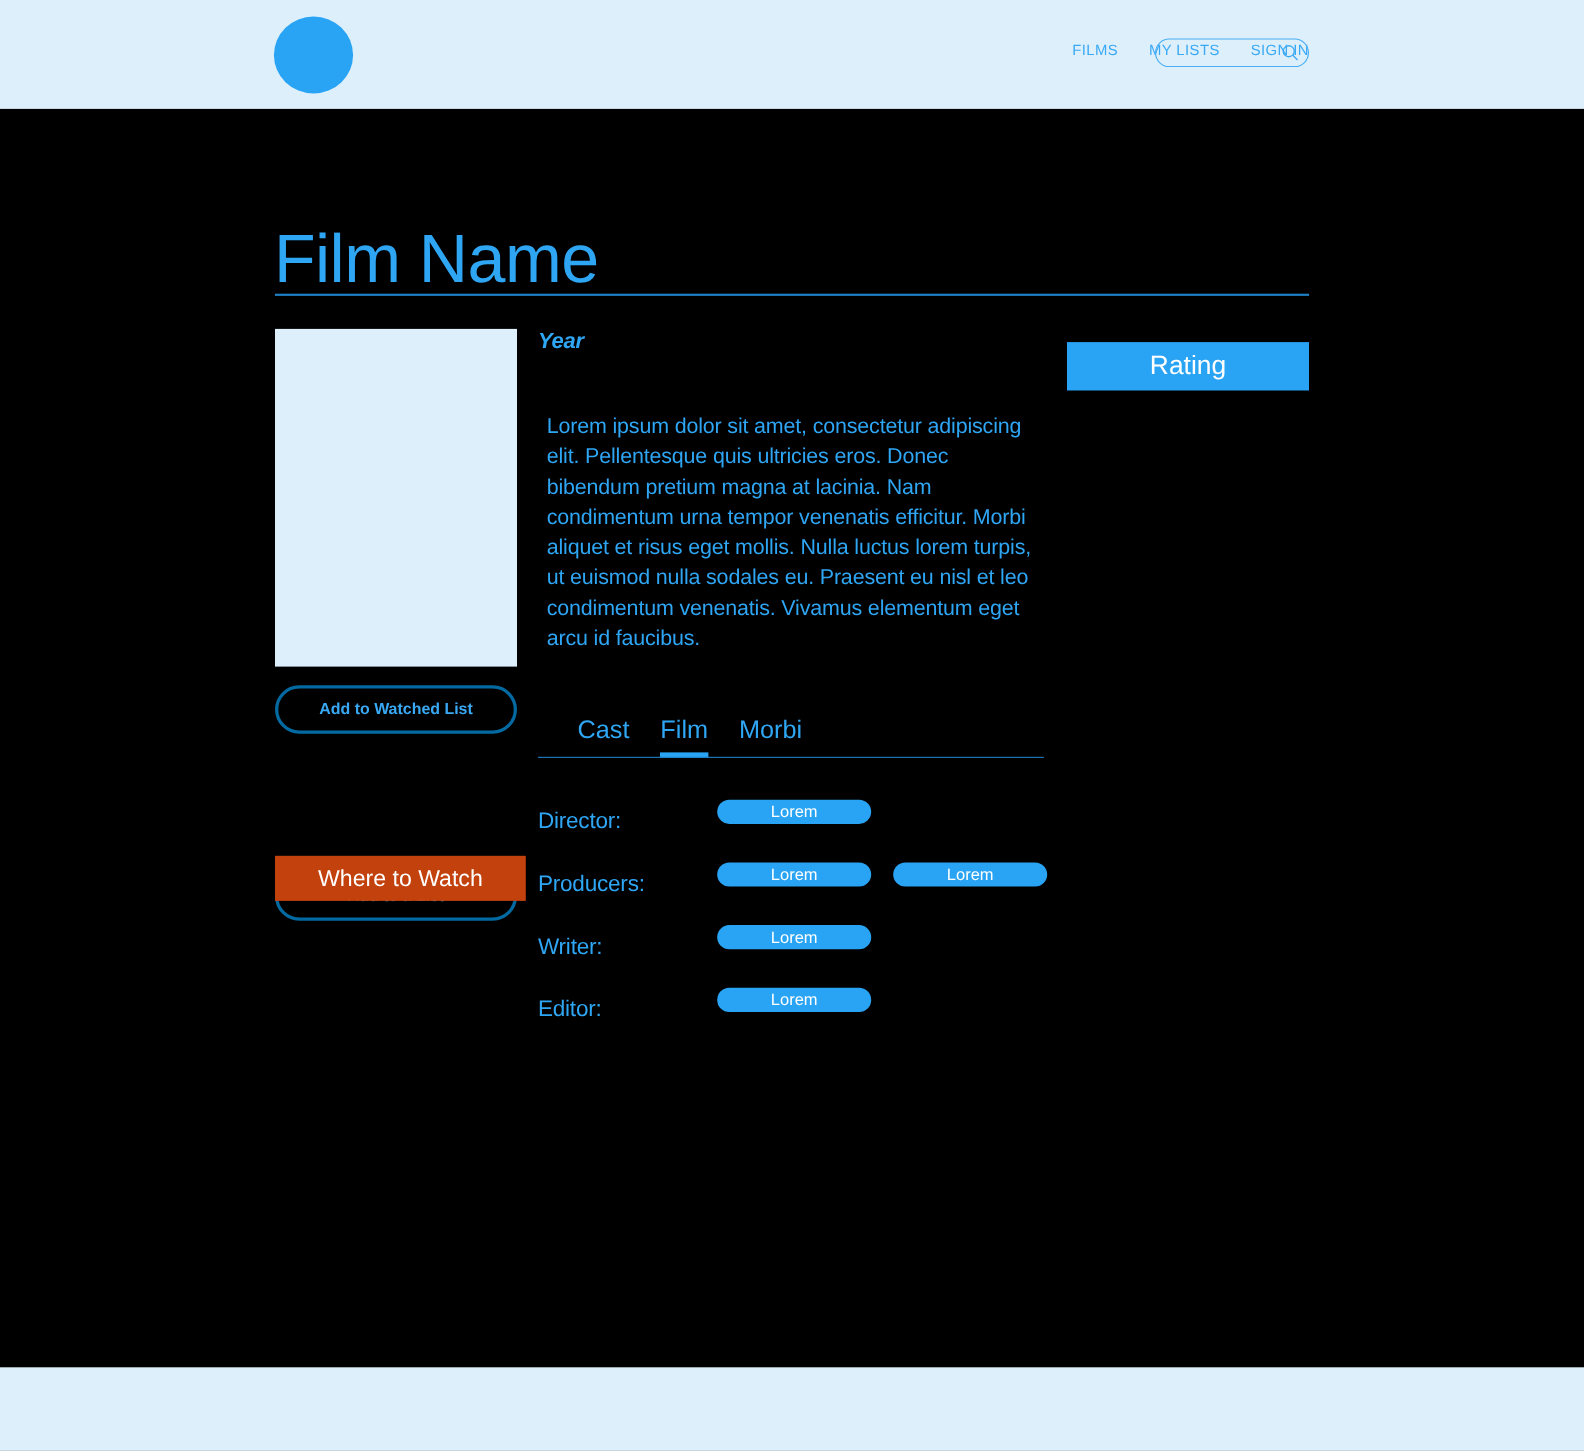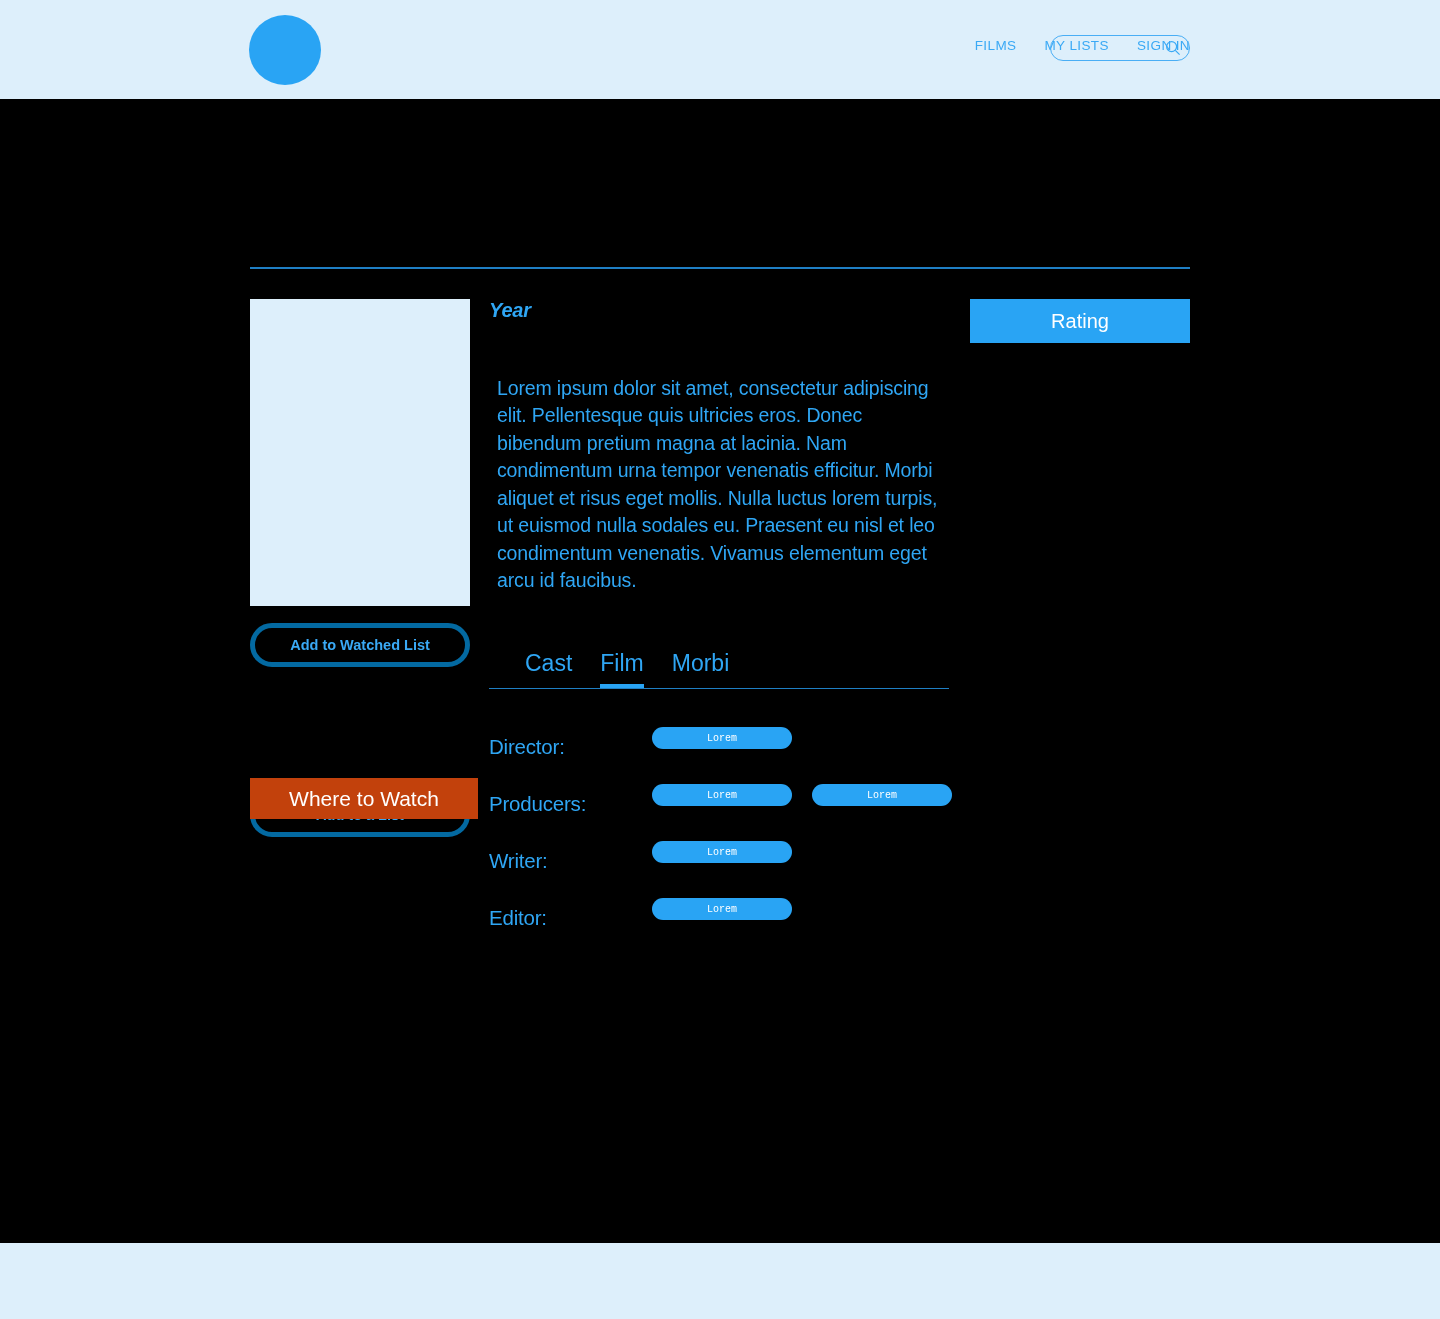--- a/index.html
+++ b/index.html
@@ -118,21 +118,21 @@
     top: 200px;
     width: 220px;
     height: 307px;
     background: #ddeffb;
   }
   .outline-btn {
     position: absolute;
     left: 250px;
     width: 220px;
     height: 44px;
-    border: 5px solid #0369a1;
+    border: 3px solid #0369a1;
     border-radius: 22px;
     background: transparent;
     color: #3aa9f5;
     font-size: 14.5px;
     font-family: "Liberation Sans", sans-serif;
     font-weight: bold;
     display: flex;
     align-items: center;
     justify-content: center;
     box-sizing: border-box;
@@ -244,39 +244,39 @@
     top: 8px;
     display: flex;
     gap: 20px;
   }
   .crew-pill {
     width: 140px;
     height: 22px;
     border-radius: 11px;
     background: #29a4f4;
     color: #ffffff;
-    font-size: 10px;
+    font-size: 15px;
     display: flex;
     align-items: center;
     justify-content: center;
-    font-family: Liberation Mono, monospace;
+    font-family: Liberation Sans, sans-serif;
     cursor: pointer;
   }
 
   
   #btn-rating {
     position: absolute;
     left: 970px;
-    top: 200px;
+    top: 212px;
     width: 220px;
     height: 44px;
     background: #29a4f4;
     border: none;
     color: #ffffff;
-    font-size: 20px;
+    font-size: 24px;
     font-family: "Liberation Sans", sans-serif;
     display: flex;
     align-items: center;
     justify-content: center;
     cursor: pointer;
   }
 
   
   #site-footer {
     position: absolute;
@@ -303,20 +303,21 @@
     <input id="search-input" type="text" placeholder="" style="">
     <svg id="search-icon" viewBox="0 0 16 16">
       <circle cx="6.6" cy="6.6" r="5" fill="none" stroke="#3aa9f5" stroke-width="1.2"></circle>
       <line x1="10.3" y1="10.3" x2="14.6" y2="14.6" stroke="#3aa9f5" stroke-width="1.2"></line>
     </svg>
   </div>
 </div>
 
 <div id="content">
 
+  <h1 id="page-title">Film Name</h1>
   <div id="title-rule"></div>
 
   <div id="poster-placeholder"></div>
 
   <div class="outline-btn" id="btn-watched-list">Add to Watched List</div>
 
   <div class="outline-btn" id="btn-add-list">Add to a List</div>
 
   <div id="btn-where-watch">Where to Watch</div>
 

